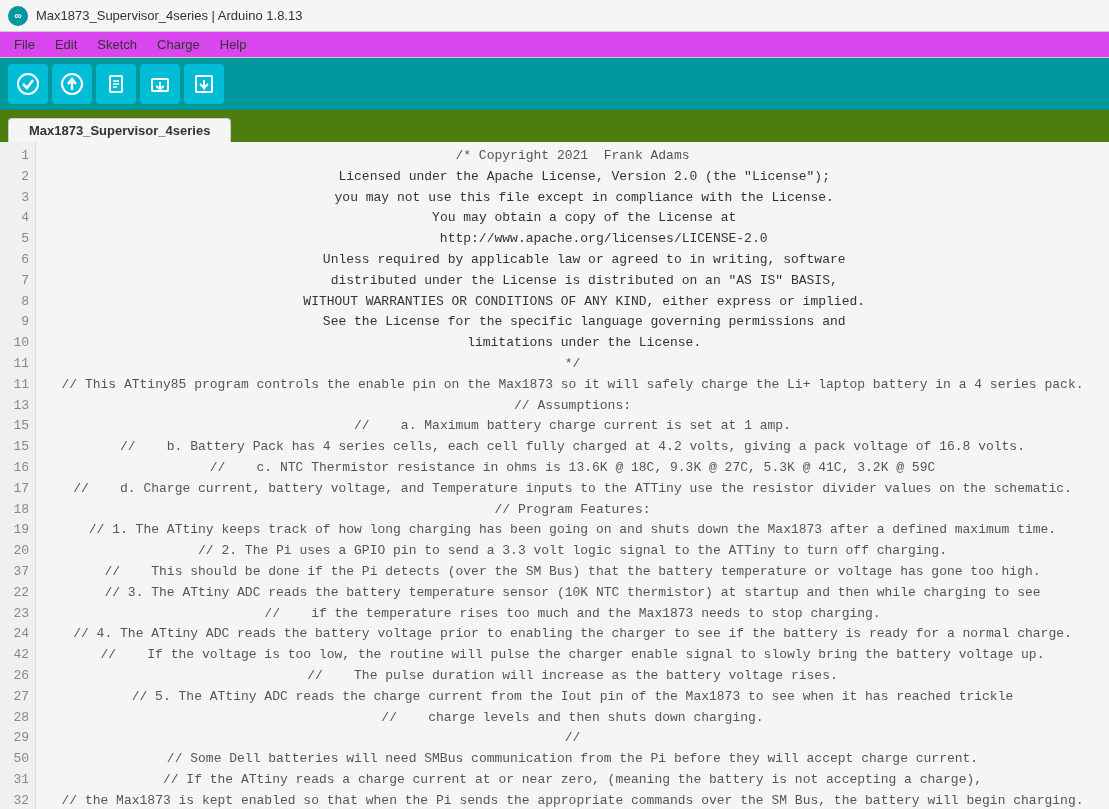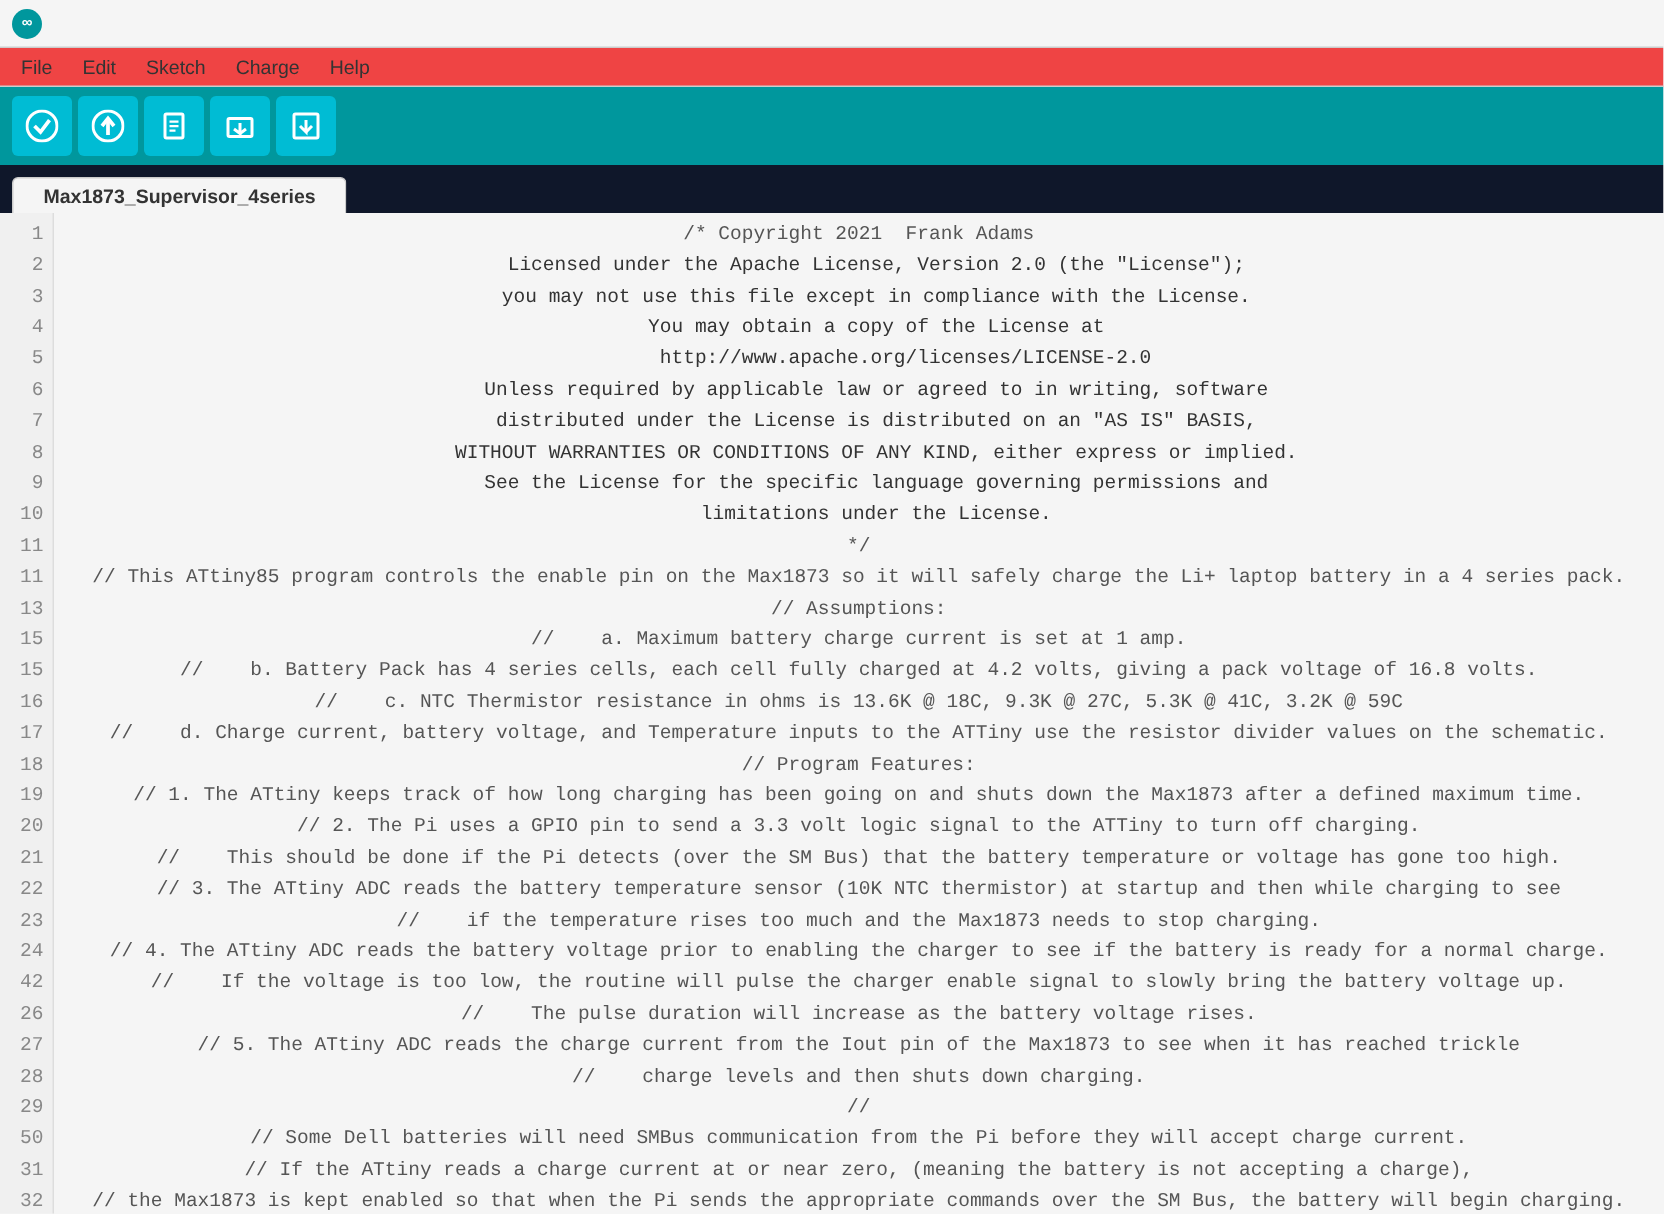--- a/index.html
+++ b/index.html
@@ -31,21 +31,21 @@
       font-size: 13px;
       color: #333;
       flex: 1;
       text-align: center;
     }
 
     
     #menu-bar {
       display: flex;
       align-items: center;
-      background: #ef4444;
+      background: #d946ef;
       height: 26px;
       padding: 0 4px;
       border-bottom: 1px solid #ccc;
     }
     #menu-bar .menu-item {
       font-size: 13px;
       color: #333;
       padding: 2px 10px;
       cursor: pointer;
     }
@@ -67,21 +67,21 @@
       display: flex; align-items: center; justify-content: center;
       cursor: pointer;
       color: white;
       font-size: 20px;
     }
 
     
     #tab-bar {
       display: flex;
       align-items: flex-end;
-      background: #0f172a;
+      background: #4d7c0f;
       height: 32px;
       padding: 0 0;
     }
     .tab {
       background: #e8f5e9;
       border: 1px solid #ccc;
       border-bottom: none;
       padding: 4px 20px;
       font-size: 13px;
       color: #333;
@@ -132,20 +132,21 @@
     }
     .cm { color: #555; }
   </style>
 </head>
 <body>
 
 <div id="title-bar">
   <div class="app-icon">
     <span>∞</span>
   </div>
+  <span class="title-text">Max1873_Supervisor_4series | Arduino 1.8.13</span>
 </div>
 
 <div id="menu-bar">
   <span class="menu-item">File</span>
   <span class="menu-item">Edit</span>
   <span class="menu-item">Sketch</span>
   <span class="menu-item">Charge</span>
   <span class="menu-item">Help</span>
 </div>
 
@@ -206,21 +207,21 @@
       <div>11</div>
       <div>11</div>
       <div>13</div>
       <div>15</div>
       <div>15</div>
       <div>16</div>
       <div>17</div>
       <div>18</div>
       <div>19</div>
       <div>20</div>
-      <div>21</div>
+      <div>37</div>
       <div>22</div>
       <div>23</div>
       <div>24</div>
       <div>42</div>
       <div>26</div>
       <div>27</div>
       <div>28</div>
       <div>29</div>
       <div>50</div>
       <div>31</div>

